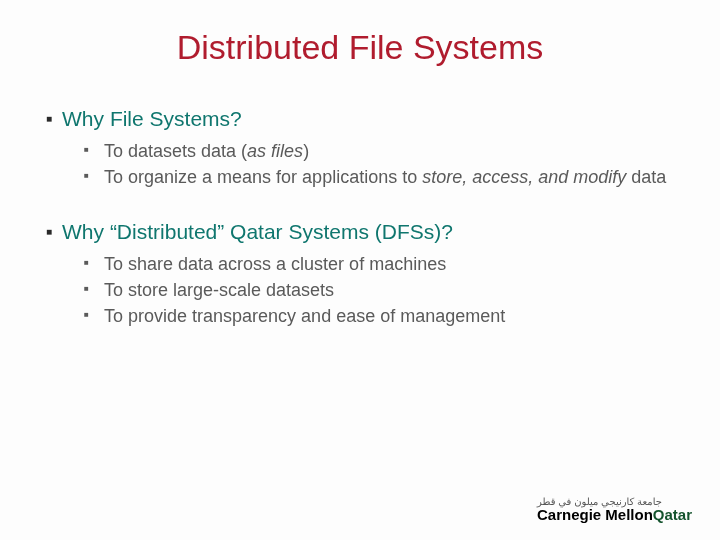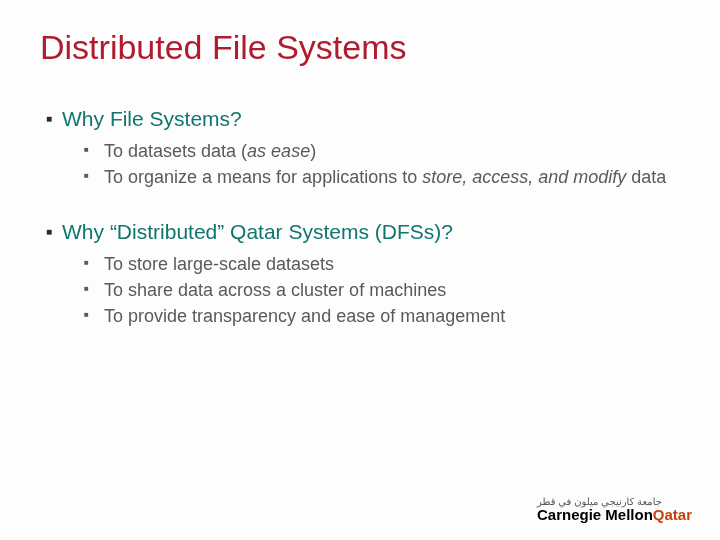--- a/index.html
+++ b/index.html
@@ -13,20 +13,21 @@
     overflow: hidden;
   }
   .slide {
     width: 100%;
     height: 100%;
     padding: 28px 40px 0 40px;
   }
   .title {
     font-size: 34px;
     color: #b01c2e;
+    text-align: center;
     margin-bottom: 40px;
     font-weight: 400;
   }
   .section {
     margin-bottom: 30px;
   }
   .section-heading {
     font-size: 21px;
     color: #0f766e;
     margin-bottom: 8px;
@@ -73,48 +74,48 @@
   .logo-arabic {
     font-size: 10px;
     color: #555;
     letter-spacing: 0.5px;
   }
   .logo-main {
     font-size: 15px;
     font-weight: bold;
   }
   .logo-cm { color: #000000; }
-  .logo-q { color: #c2410c; }
+  .logo-q { color: #14532d; }
 </style>
 </head>
 <body>
 
 <div class="slide">
   <h1 class="title">Distributed File Systems</h1>
 
   <div class="section">
     <div class="section-heading">Why File Systems?</div>
     <ul class="sub-list">
       <li class="sub-item">
-        <span>To datasets data (</span><span class="italic">as ease</span><span>)</span>
+        <span>To datasets data (</span><span class="italic">as files</span><span>)</span>
       </li>
       <li class="sub-item">
         <span>To organize a means for applications to </span><span class="italic">store, access, and modify</span><span> data</span>
       </li>
     </ul>
   </div>
 
   <div class="section">
     <div class="section-heading">Why “Distributed” Qatar Systems (DFSs)?</div>
     <ul class="sub-list">
       <li class="sub-item">
-        <span>To store large-scale datasets</span>
+        <span>To share data across a cluster of machines</span>
       </li>
       <li class="sub-item">
-        <span>To share data across a cluster of machines</span>
+        <span>To store large-scale datasets</span>
       </li>
       <li class="sub-item">
         <span>To provide transparency and ease of management</span>
       </li>
     </ul>
   </div>
 </div>
 
 <div class="logo">
   <div class="logo-arabic">جامعة كارنيجي ميلون في قطر</div>

